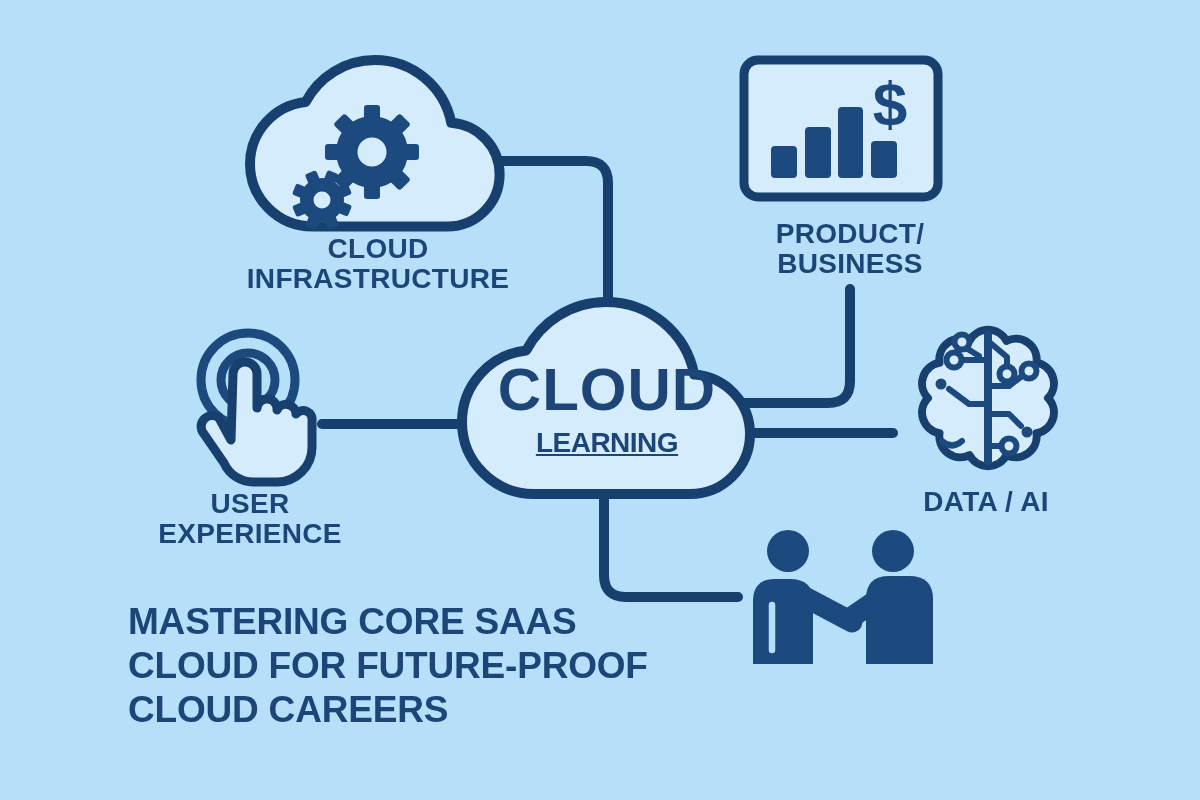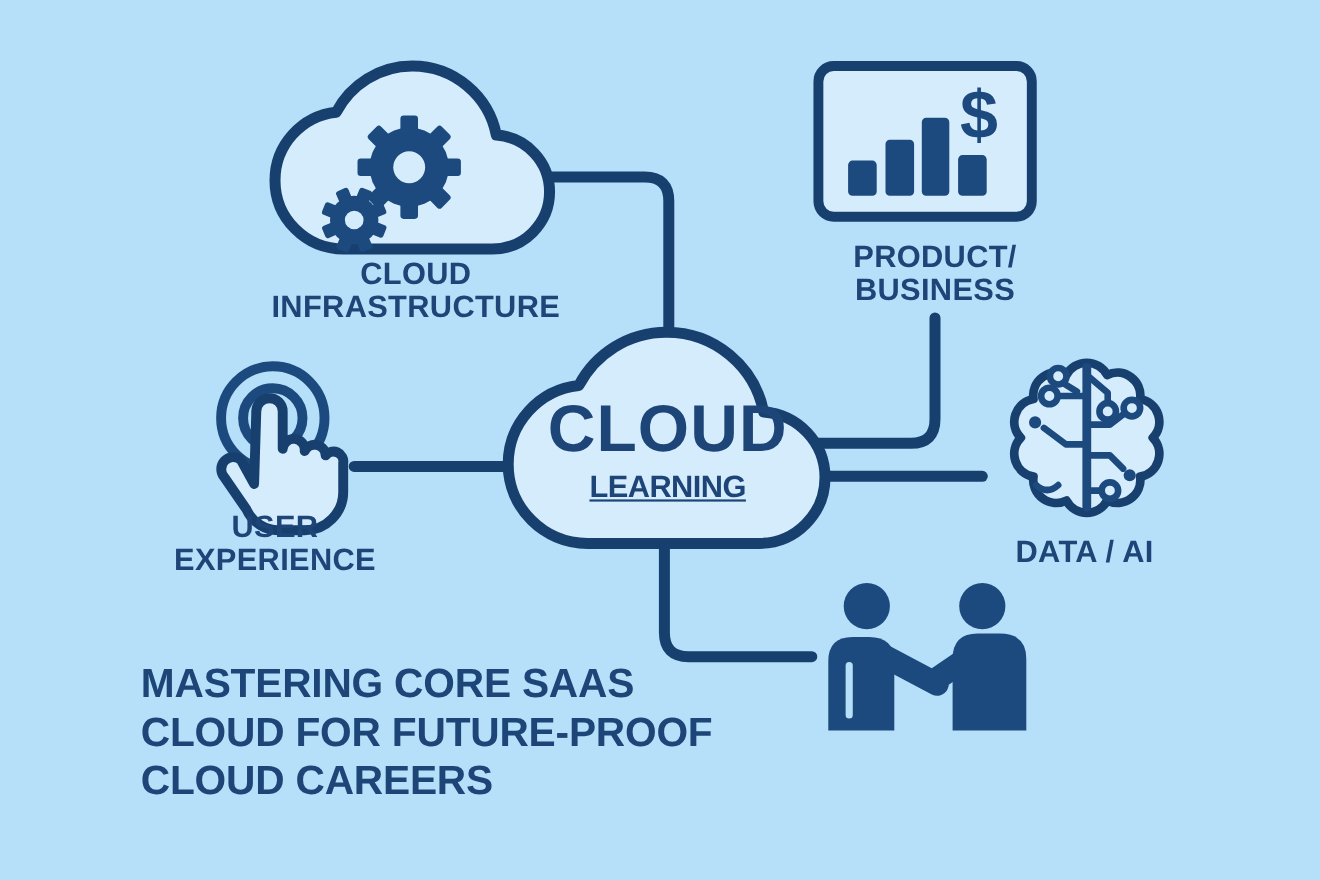--- a/index.html
+++ b/index.html
@@ -154,21 +154,21 @@
   <div class="lbl" style="left:378px;top:234px">
     <span class="row">CLOUD</span>
     <span class="row">INFRASTRUCTURE</span>
   </div>
 
   <div class="lbl" style="left:850px;top:219px">
     <span class="row">PRODUCT/</span>
     <span class="row">BUSINESS</span>
   </div>
 
-  <div class="lbl" style="left:250px;top:464px">
+  <div class="lbl" style="left:250px;top:489px">
     <span class="row">USER</span>
     <span class="row">EXPERIENCE</span>
   </div>
 
   <div class="lbl" style="left:986px;top:487px">
     <span class="row">DATA / AI</span>
   </div>
 
 
   <div class="tagline">

